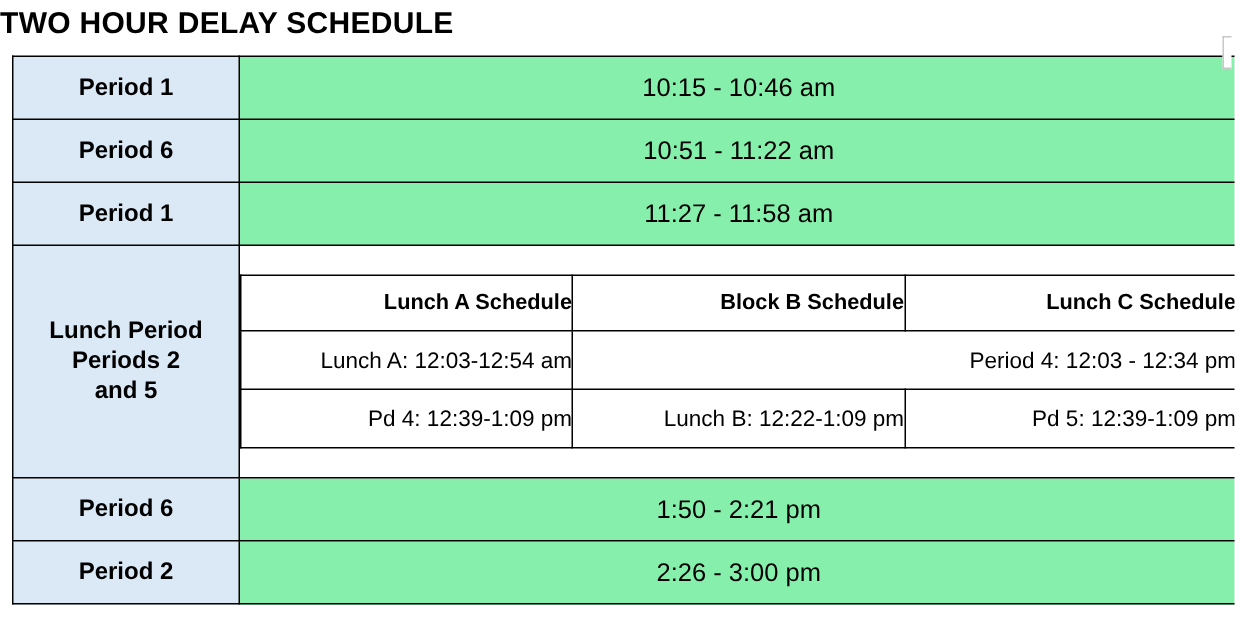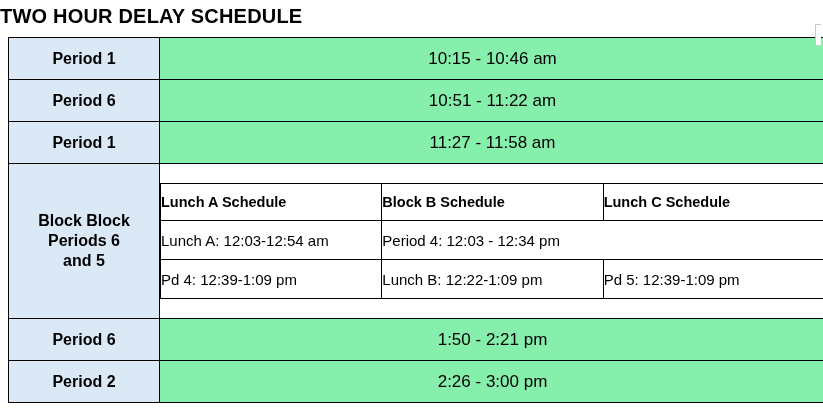--- a/index.html
+++ b/index.html
@@ -57,21 +57,21 @@
     height: 41px;
     background: #86efac;
   }
   table.inner {
     border-collapse: collapse;
     width: 100%;
     table-layout: fixed;
   }
   table.inner td {
     border: 1px solid #000000;
-    text-align: left;
+    text-align: right;
     vertical-align: middle;
     height: 38px;
     font-size: 15px;
     background: #ffffff;
   }
   table.inner td.head {
     font-weight: bold;
     font-size: 14.5px;
     height: 36px;
   }
@@ -114,22 +114,22 @@
         <td class="label-cell">Period 6</td>
         <td class="time-cell">10:51 - 11:22 am</td>
       </tr>
       <tr>
         <td class="label-cell">Period 1</td>
         <td class="time-cell">11:27 - 11:58 am</td>
       </tr>
 
       <tr>
         <td class="label-cell tall">
-          <div>Block Block</div>
-          <div>Periods 6</div>
+          <div>Lunch Period</div>
+          <div>Periods 2</div>
           <div>and 5</div>
         </td>
         <td class="nested">
           <table class="inner">
             <tbody>
               <tr>
                 <td class="head">Lunch A Schedule</td>
                 <td class="head">Block B Schedule</td>
                 <td class="head">Lunch C Schedule</td>
               </tr>

